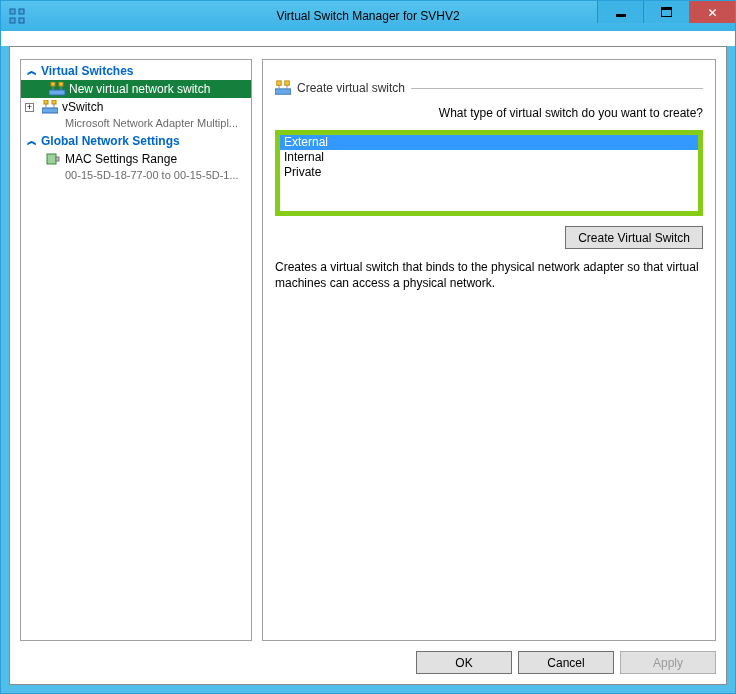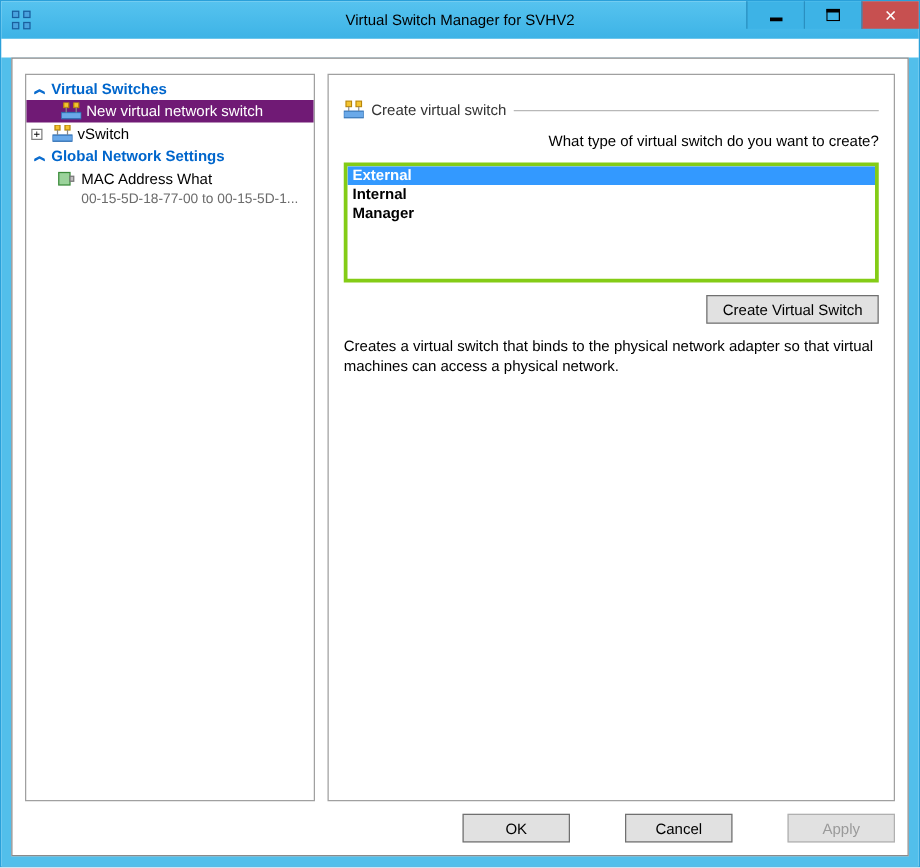--- a/index.html
+++ b/index.html
@@ -108,21 +108,21 @@
   }
   .tree-item {
     display:flex;
     align-items:center;
     gap:4px;
     padding:1px 4px 1px 22px;
     line-height:16px;
     cursor:default;
   }
   .tree-item.selected {
-    background:#701a75;
+    background:#15803d;
     color:#fff;
   }
   .tree-item .tgl {
     width:9px;height:9px;
     border:1px solid #808080;
     font-size:9px;line-height:7px;
     text-align:center;
     color:#000;
     margin-left:-18px;
     margin-right:4px;
@@ -155,26 +155,25 @@
     font-size:12px;
     color:#333;
   }
   .group-header .line {
     flex:1;
     height:1px;
     background:#b8b8b8;
   }
   .prompt { color:#000;text-align:right; }
   .listbox {
-    border:3px solid #84cc16;
-    background:#fff;
-    height:96px;
+    border:5px solid #84cc16;
+    background:#fff;
+    height:86px;
     font-size:12px;
     overflow:auto;
-    font-weight:bold;
   }
   .opt {
     padding:0 4px;
     line-height:15px;
     cursor:default;
   }
   .opt.selected { background:#3399ff;color:#fff;}
   .btn-row {
     display:flex;
     justify-content:flex-end;
@@ -190,21 +189,21 @@
     cursor:default;
   }
   .wbtn:disabled { color:#9a9a9a; border-color:#b0b0b0;}
   .desc { color:#000; line-height:16px;}
   .footer {
     display:flex;
     justify-content:flex-end;
     gap:6px;
     padding-top:10px;
   }
-  .footer .wbtn { width:86px;margin-left:38px; }
+  .footer .wbtn { width:96px; }
 </style>
 </head>
 <body>
 
 <div class="window">
 
   <div class="titlebar">
     <span class="title-icon">
       <svg width="16" height="16" viewBox="0 0 16 16">
         <rect x="1" y="1" width="5" height="5" fill="#4aa3df" stroke="#1a5f9e"></rect>
@@ -257,34 +256,35 @@
             <span class="ticon">
               <svg width="16" height="14" viewBox="0 0 16 14">
                 <rect x="2" y="0" width="4" height="4" fill="#f4c430" stroke="#b8860b"></rect>
                 <rect x="10" y="0" width="4" height="4" fill="#f4c430" stroke="#b8860b"></rect>
                 <rect x="0" y="8" width="16" height="5" fill="#6aa9e9" stroke="#2f6fb3"></rect>
                 <path d="M4 4 V8 M12 4 V8" stroke="#888"></path>
               </svg>
             </span>
             <span>vSwitch</span>
           </div>
+          <div class="tree-sub">Microsoft Network Adapter Multipl...</div>
 
           <div class="section-header">
             <span class="chevron">︽</span>
             <span>Global Network Settings</span>
           </div>
 
           <div class="tree-item" style="padding-left:24px;">
             <span class="ticon">
               <svg width="14" height="14" viewBox="0 0 14 14">
                 <rect x="1" y="2" width="9" height="10" fill="#9bd39b" stroke="#3a8a3a"></rect>
                 <rect x="10" y="5" width="3" height="4" fill="#c0c0c0" stroke="#777"></rect>
               </svg>
             </span>
-            <span>MAC Address What</span>
+            <span>MAC Settings Range</span>
           </div>
           <div class="tree-sub">00-15-5D-18-77-00 to 00-15-5D-1...</div>
         </div>
 
         <div class="right">
           <div class="group-header">
             <span class="ticon">
               <svg width="18" height="16" viewBox="0 0 18 16">
                 <rect x="2" y="0" width="5" height="5" fill="#f4c430" stroke="#b8860b"></rect>
                 <rect x="11" y="0" width="5" height="5" fill="#f4c430" stroke="#b8860b"></rect>
@@ -294,21 +294,21 @@
             </span>
             <span>Create virtual switch</span>
             <span class="line"></span>
           </div>
 
           <div class="prompt">What type of virtual switch do you want to create?</div>
 
           <div class="listbox">
             <div class="opt selected">External</div>
             <div class="opt">Internal</div>
-            <div class="opt">Manager</div>
+            <div class="opt">Private</div>
           </div>
 
           <div class="btn-row">
             <button class="wbtn">Create Virtual Switch</button>
           </div>
 
           <div class="desc">Creates a virtual switch that binds to the physical network adapter so that virtual machines can access a physical network.</div>
         </div>
 
       </div>

